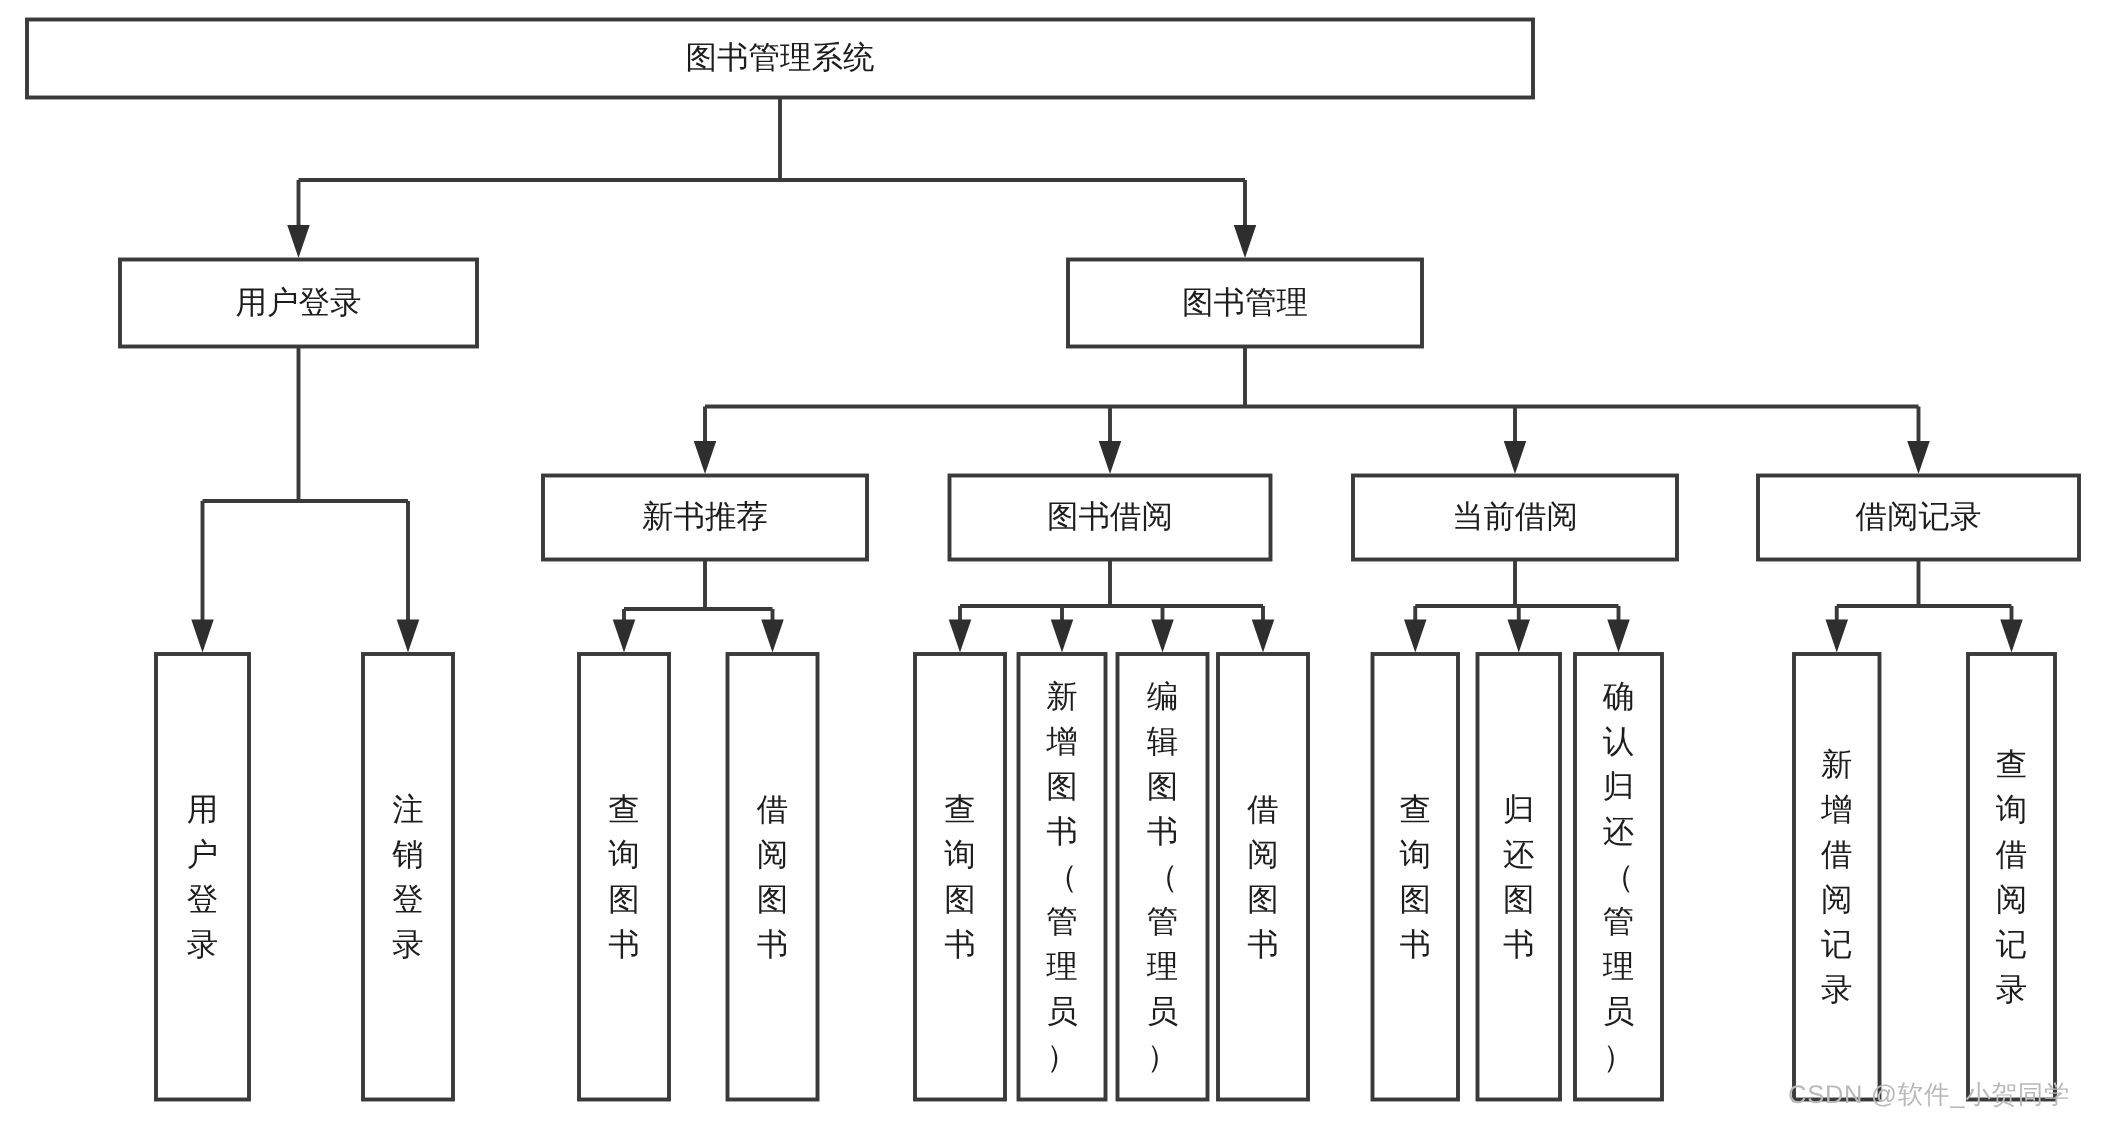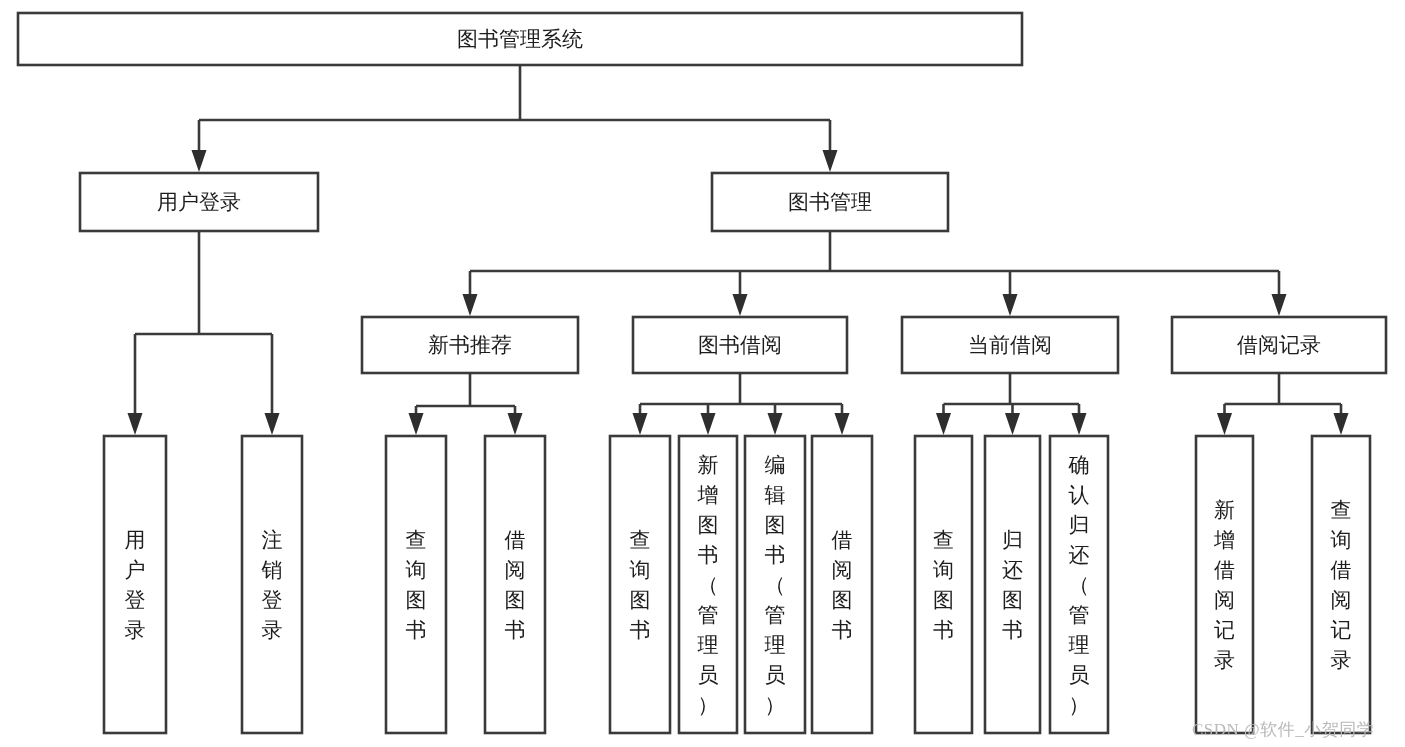--- a/index.html
+++ b/index.html
@@ -51,21 +51,21 @@
     dominant-baseline: middle;
   }
   .node-label-v {
     font-family: "Liberation Sans", "DejaVu Sans", sans-serif;
     font-size: 21px;
     fill: #1d1d1d;
     text-anchor: middle;
   }
   .watermark-text {
     position: absolute;
-    font-family: Liberation Serif, serif;
+    font-family: Liberation Sans, sans-serif;
     font-size: 17px;
     color: #b9b9b9;
     white-space: nowrap;
     pointer-events: none;
     letter-spacing: 0.5px;
   }
 </style>
 </head>
 <body>
 

